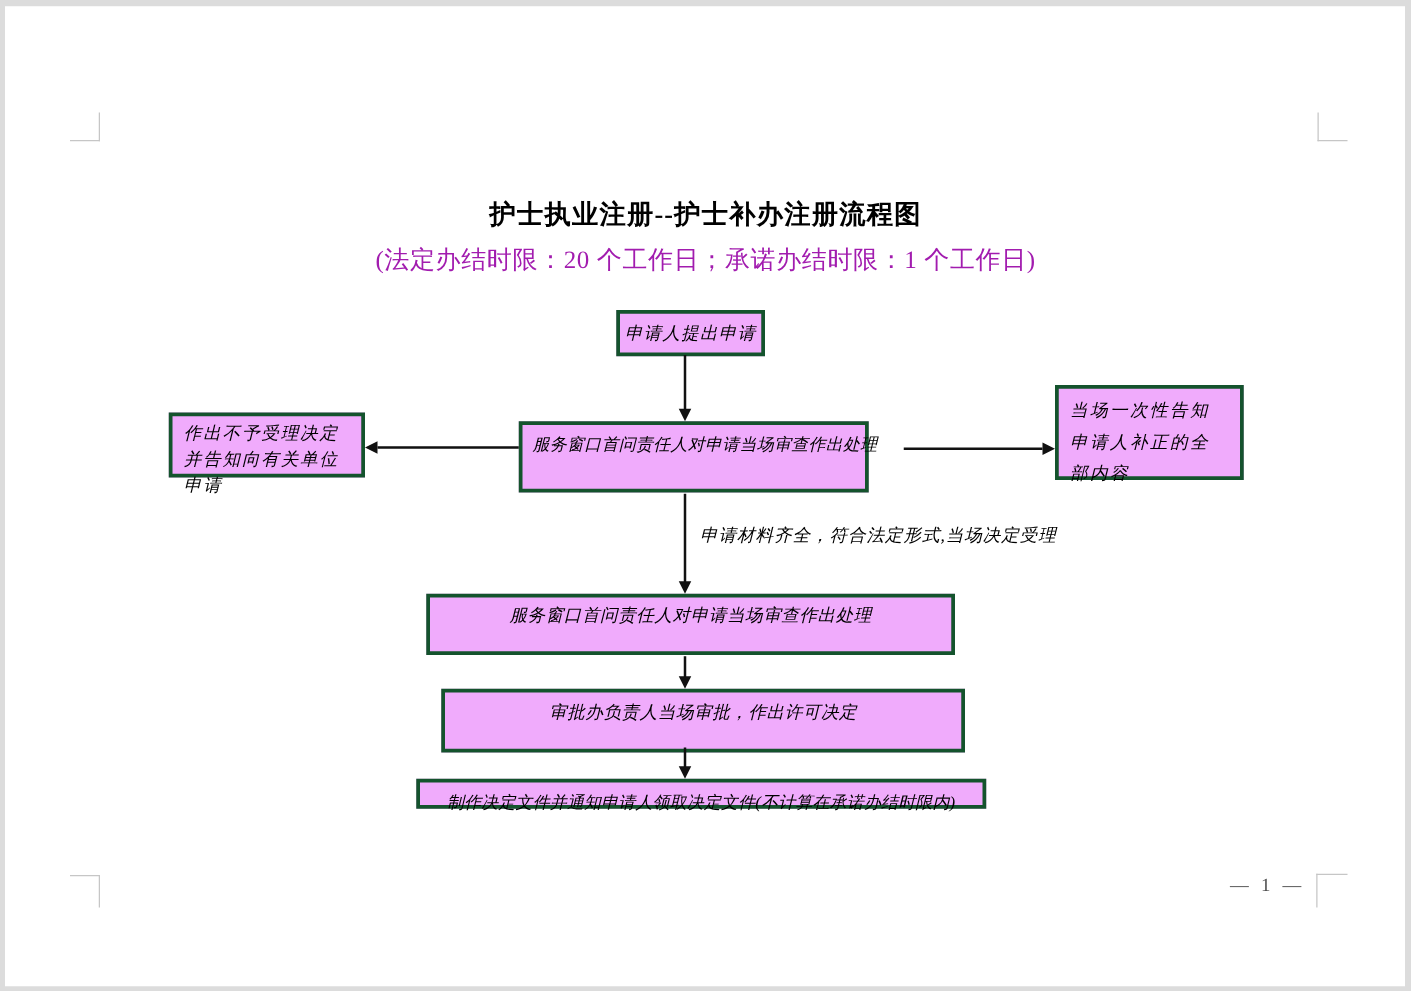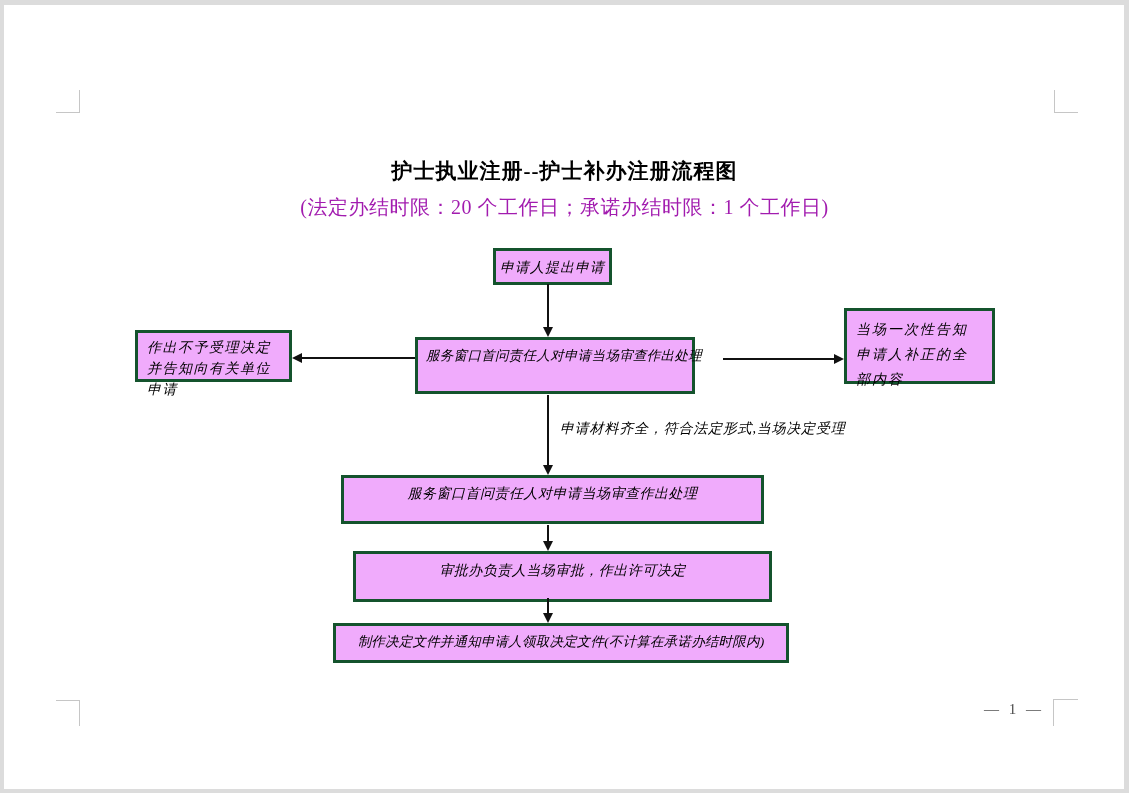--- a/index.html
+++ b/index.html
@@ -49,21 +49,21 @@
   .n-window{left:415px;top:337px;width:280px;height:57px;
     padding:7px 0 0 8px;font-size:13.5px;letter-spacing:0.3px;white-space:nowrap;}
   .n-reject{left:135px;top:330px;width:157px;height:52px;
     padding:4px 6px 0 9px;line-height:21px;letter-spacing:1.5px;}
   .n-notify{left:844px;top:308px;width:151px;height:76px;
     padding:6px 12px 0 9px;line-height:25px;letter-spacing:2px;}
   .n-review{left:341px;top:475px;width:423px;height:49px;
     text-align:center;padding-top:6px;letter-spacing:0.5px;white-space:nowrap;}
   .n-approve{left:353px;top:551px;width:419px;height:51px;
     text-align:center;padding-top:7px;letter-spacing:0.5px;white-space:nowrap;}
-  .n-document{left:333px;top:623px;width:456px;height:40px;
+  .n-document{left:333px;top:623px;width:456px;height:24px;
     text-align:center;padding-top:7px;font-size:13.5px;letter-spacing:0.2px;white-space:nowrap;}
 
   .edge-label{
     font-style:italic;font-size:14px;color:#000;
   }
   .l-scope{left:318px;top:267px;width:86px;line-height:22.5px;letter-spacing:2px;}
   .l-incomplete{left:735px;top:271px;width:100px;line-height:21.5px;letter-spacing:1.5px;}
   .l-complete{left:560px;top:420px;white-space:nowrap;letter-spacing:0.8px;}
 
   .shaft{background:#111;}

